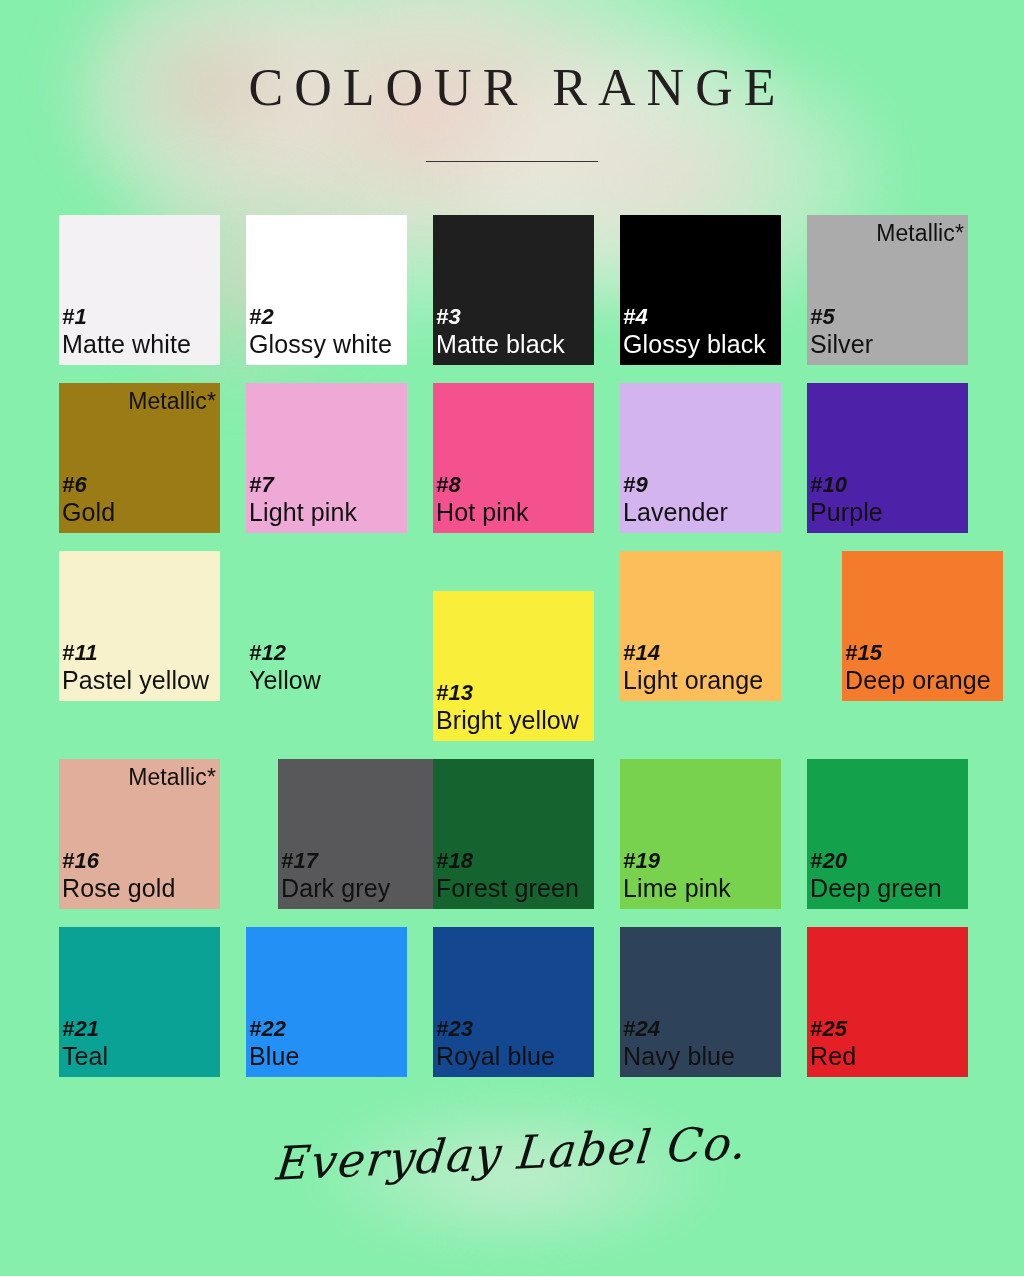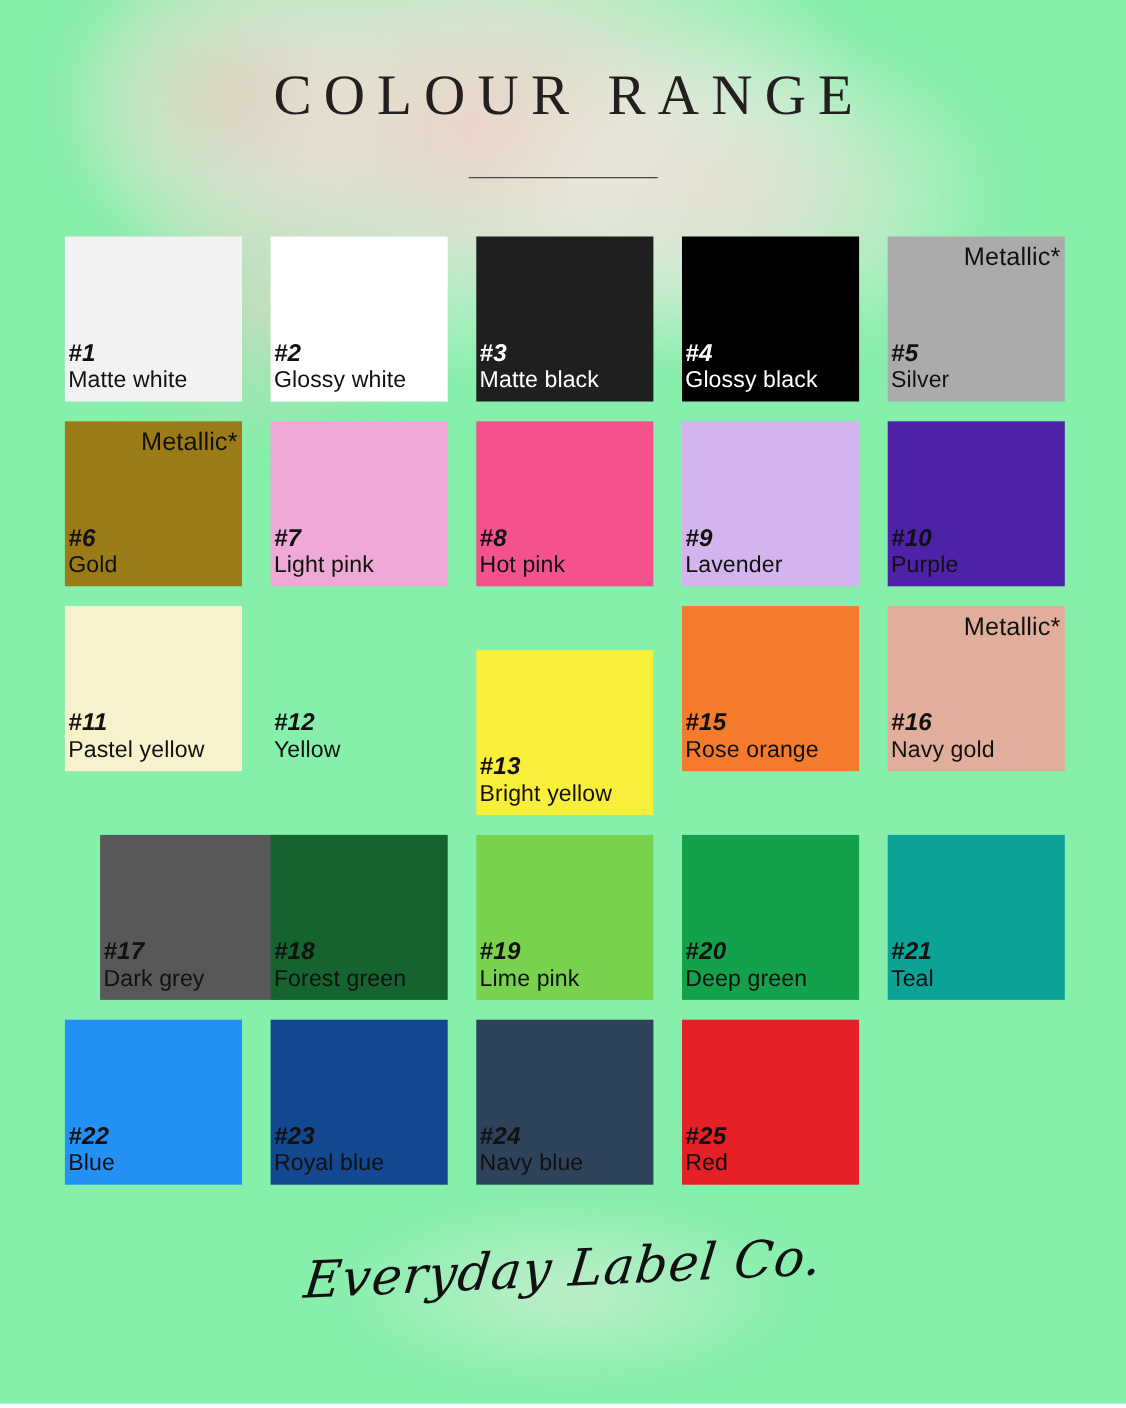--- a/index.html
+++ b/index.html
@@ -118,21 +118,21 @@
   .num {
     font-weight:700;
     font-style:italic;
     font-size:22px;
     letter-spacing:0.2px;
     display:block;
   }
 
   .name {
     font-weight:400;
-    font-size:21px;
+    font-size:25px;
     letter-spacing:0.1px;
     display:block;
     margin-top:2px;
   }
 
   
   .signature {
     position:absolute;
     top:1128px; left:0; width:1024px;
     text-align:center;
@@ -236,31 +236,37 @@
           <span class="num">#12</span>
           <span class="name">Yellow</span>
         </div>
       </div>
       <div class="swatch" style="background: rgb(249, 238, 58); color: rgb(17, 17, 17); margin-top: 40px;">
         <div class="labels">
           <span class="num">#13</span>
           <span class="name">Bright yellow</span>
         </div>
       </div>
-      <div class="swatch" style="background: rgb(244, 123, 43); color: rgb(17, 17, 17);">
+      <div class="swatch" style="background: rgb(251, 190, 90); color: rgb(17, 17, 17);">
+        <div class="labels">
+          <span class="num">#14</span>
+          <span class="name">Light orange</span>
+        </div>
+      </div>
+      <div class="swatch" style="background: rgb(244, 123, 43); color: rgb(17, 17, 17); margin-left: 35px;">
         <div class="labels">
           <span class="num">#15</span>
-          <span class="name">Rose orange</span>
+          <span class="name">Deep orange</span>
         </div>
       </div>
       <div class="swatch" style="background: rgb(224, 174, 154); color: rgb(17, 17, 17);">
         <span class="metallic">Metallic*</span>
         <div class="labels">
           <span class="num">#16</span>
-          <span class="name">Navy gold</span>
+          <span class="name">Rose gold</span>
         </div>
       </div>
       <div class="swatch" style="background: rgb(88, 88, 90); color: rgb(17, 17, 17); margin-left: 32px;">
         <div class="labels">
           <span class="num">#17</span>
           <span class="name">Dark grey</span>
         </div>
       </div>
       <div class="swatch" style="background: rgb(21, 99, 47); color: rgb(17, 17, 17);">
         <div class="labels">

